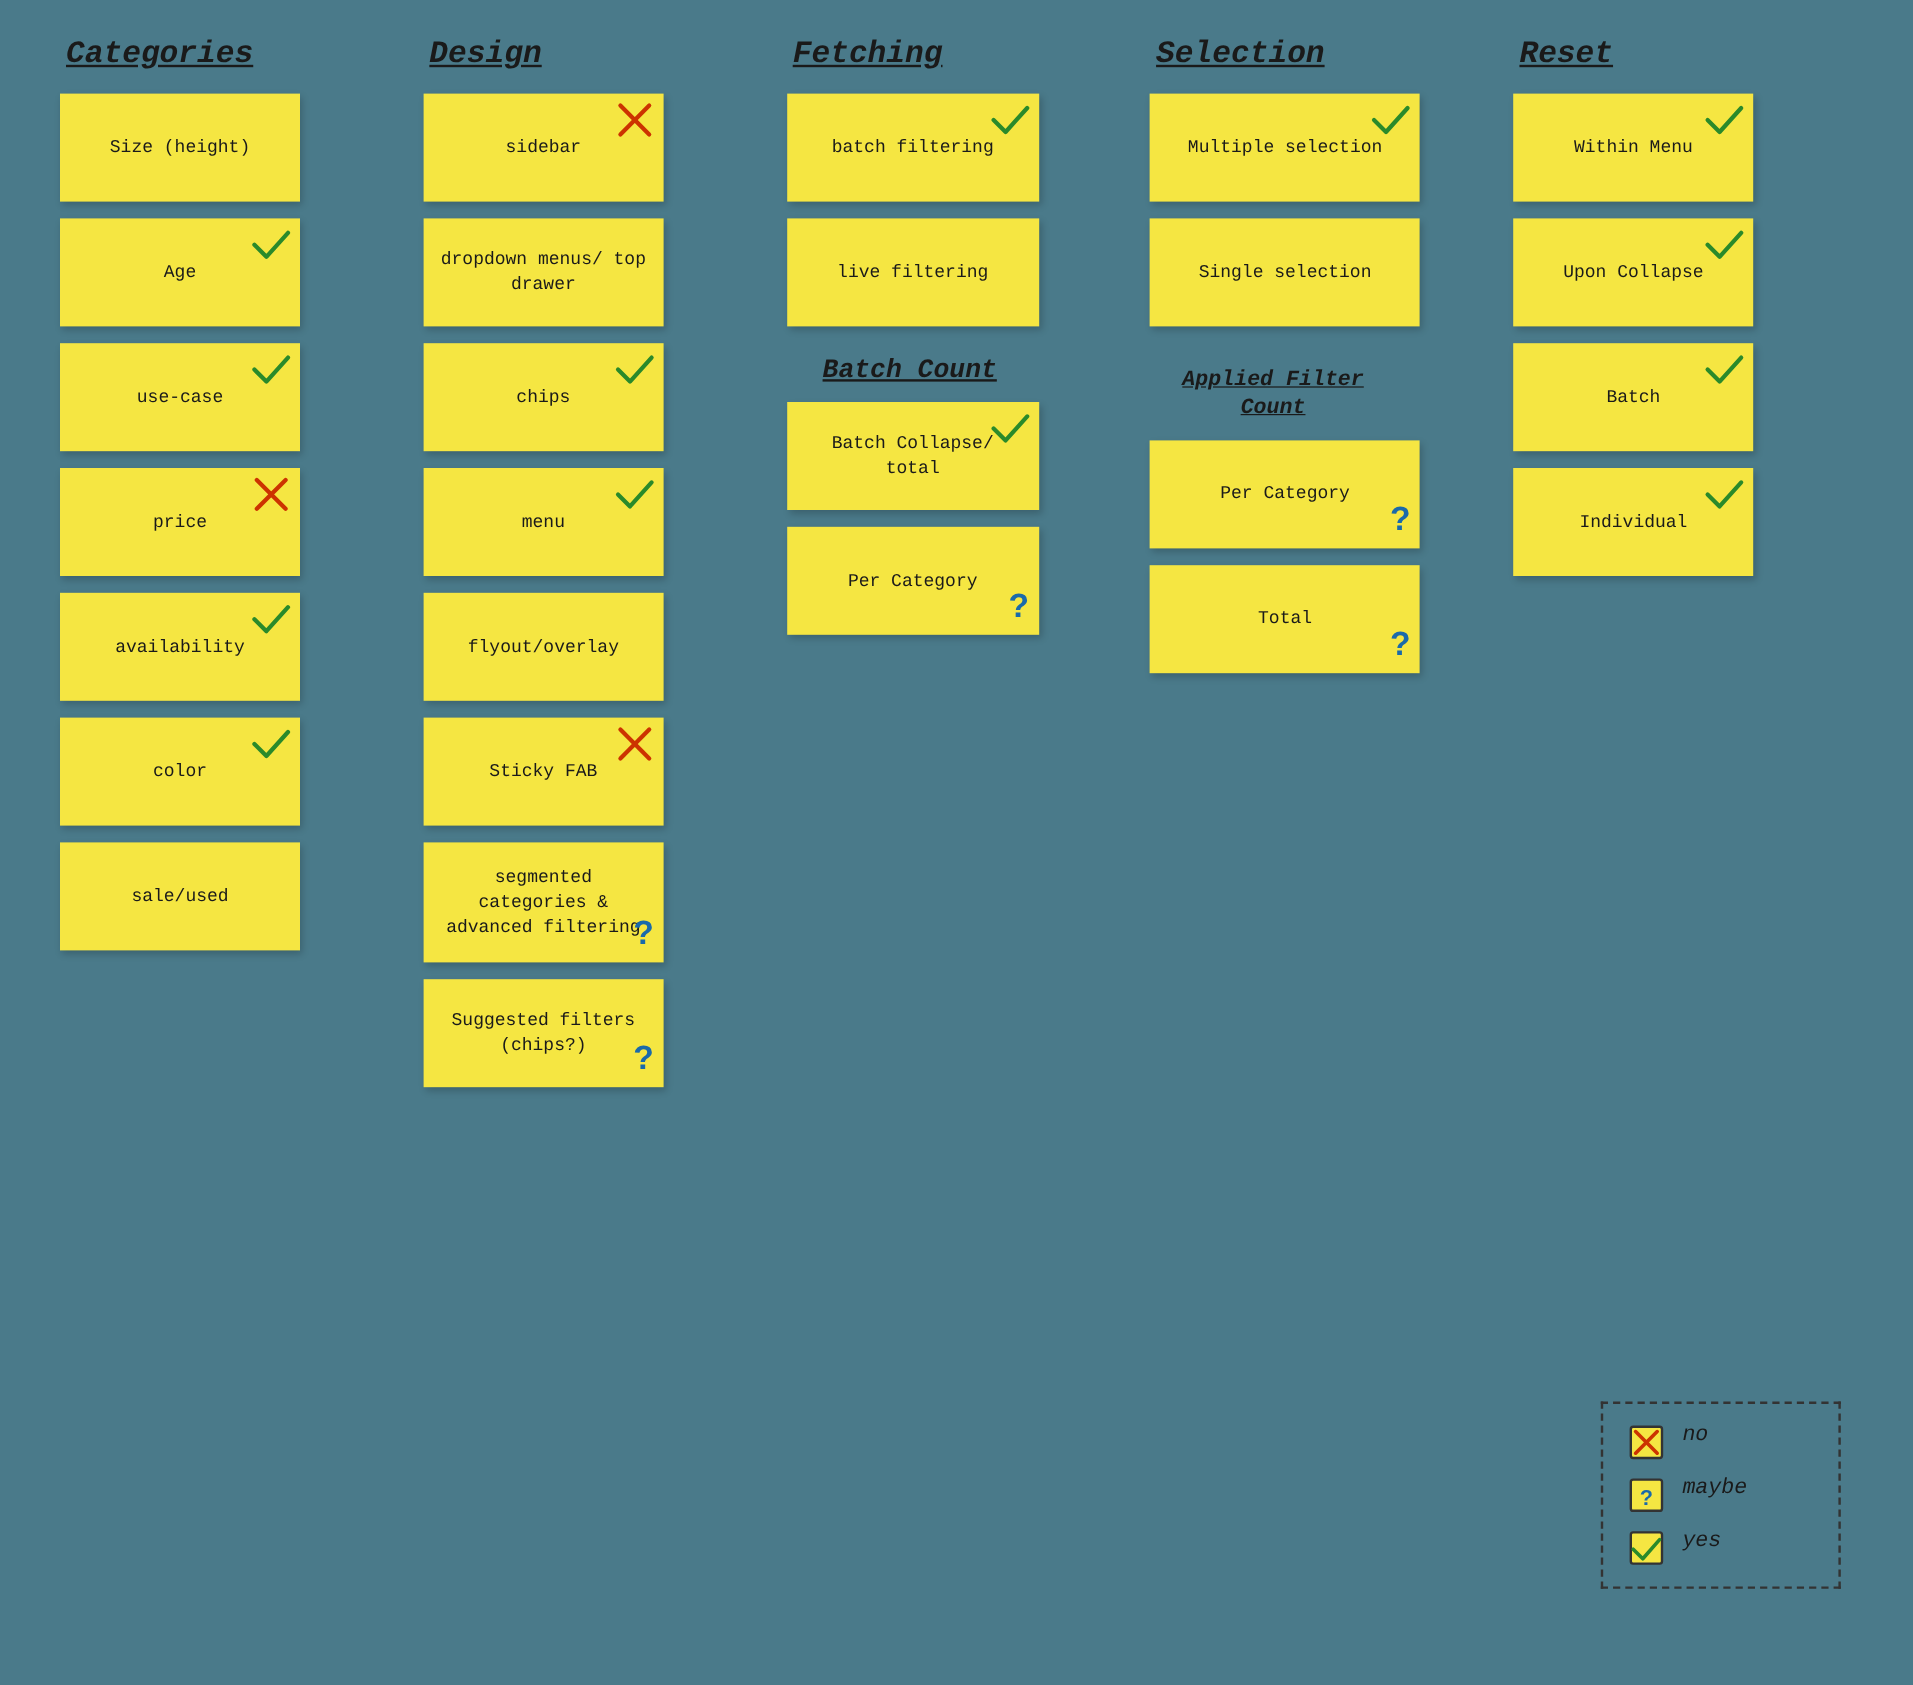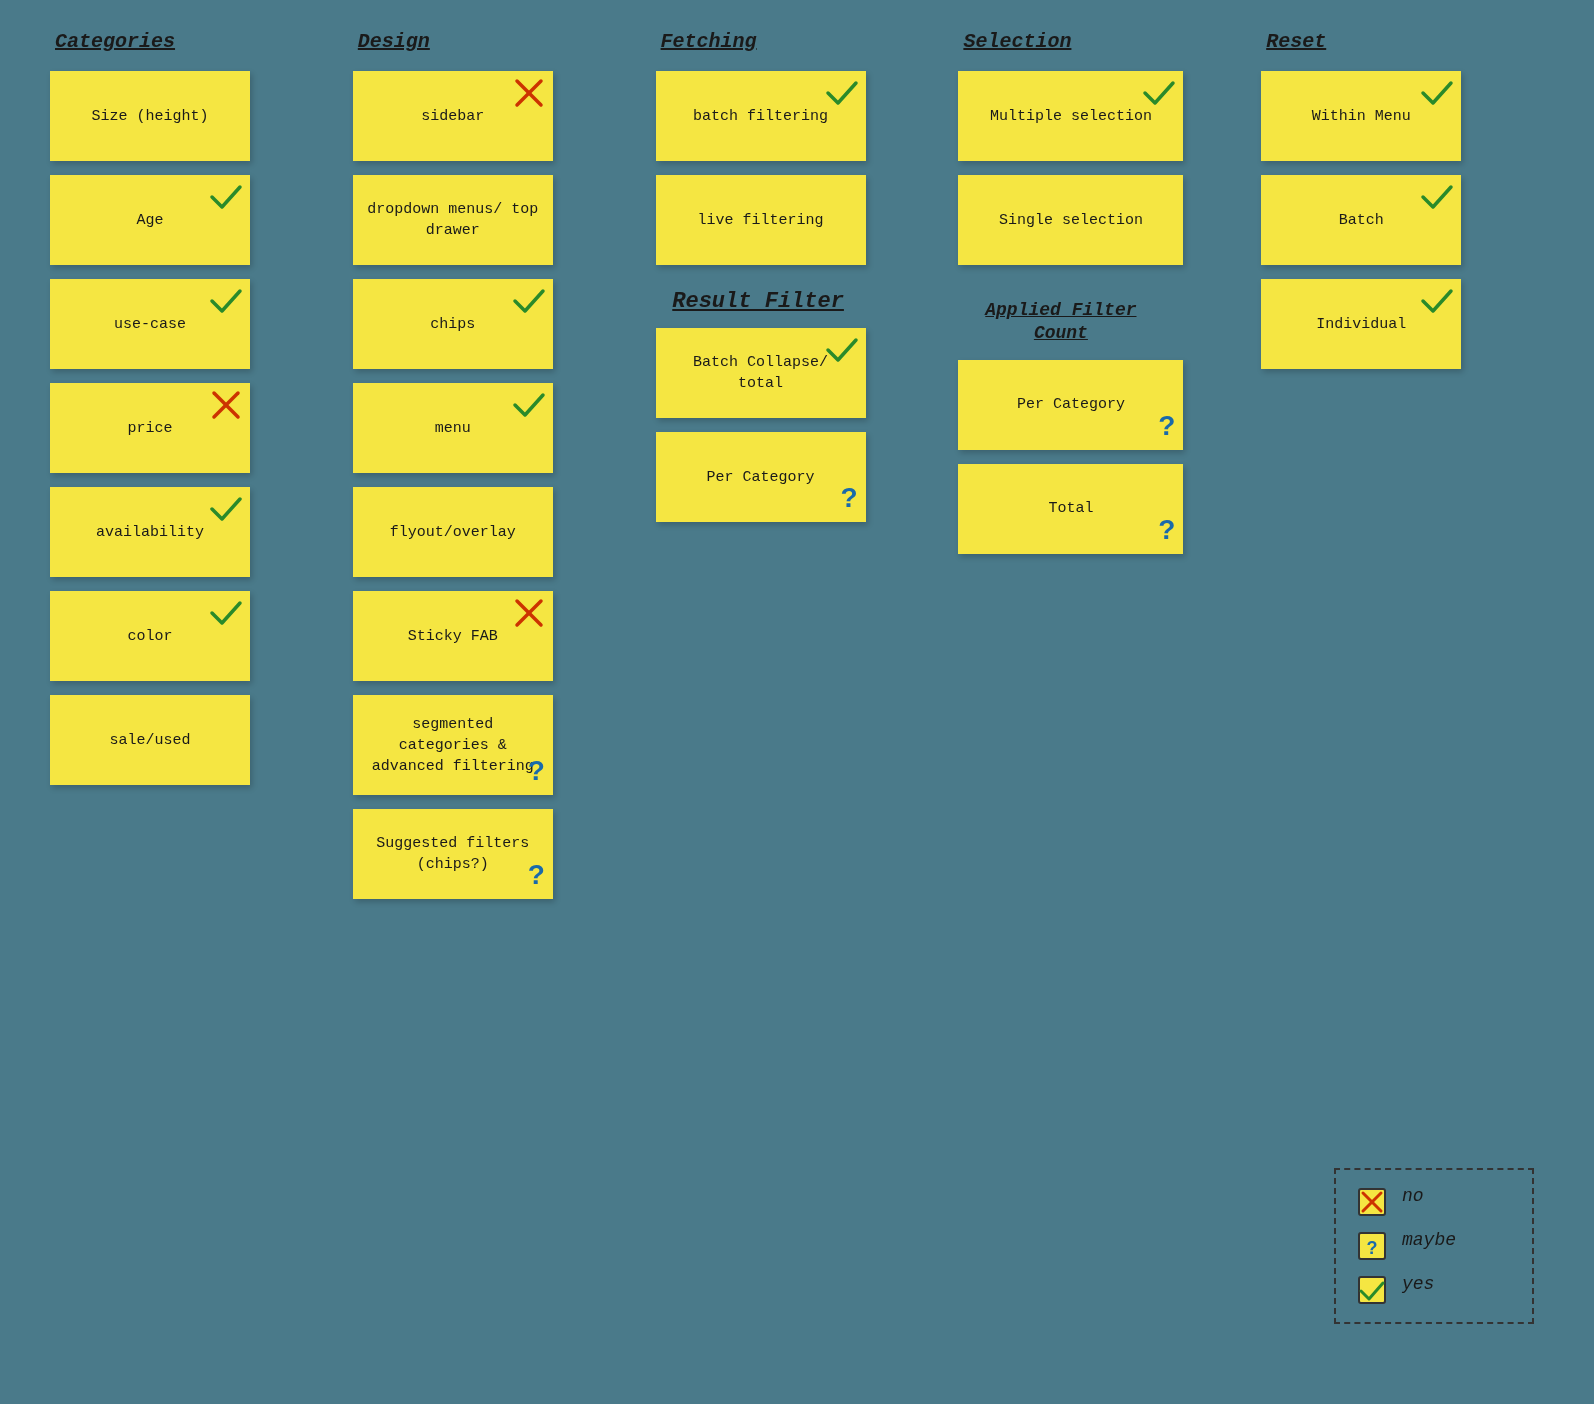--- a/index.html
+++ b/index.html
@@ -23,21 +23,21 @@
     .column {
       flex: 1;
       display: flex;
       flex-direction: column;
       align-items: flex-start;
       padding: 0 10px;
     }
 
     .column-header {
       font-family: 'Courier New', monospace;
-      font-size: 20px;
+      font-size: 26px;
       font-weight: bold;
       color: #1a1a1a;
       text-decoration: underline;
       margin-bottom: 18px;
       padding-left: 5px;
       letter-spacing: 0px;
       font-style: italic;
     }
 
     .sticky-note {
@@ -260,21 +260,21 @@
       <svg class="check-icon" width="36" height="36" viewBox="0 0 36 36">
         <polyline points="4,18 14,28 32,8" stroke="#2a8a2a" stroke-width="3.5" fill="none" stroke-linecap="round" stroke-linejoin="round"></polyline>
       </svg>
       <span class="note-text">batch filtering</span>
     </div>
 
     <div class="sticky-note">
       <span class="note-text">live filtering</span>
     </div>
 
-    <div class="sub-header">Result Filter</div>
+    <div class="sub-header">Batch Count</div>
 
     <div class="sticky-note col-result">
       <svg class="check-icon" width="36" height="36" viewBox="0 0 36 36">
         <polyline points="4,18 14,28 32,8" stroke="#2a8a2a" stroke-width="3.5" fill="none" stroke-linecap="round" stroke-linejoin="round"></polyline>
       </svg>
       <span class="note-text">Batch Collapse/ total</span>
     </div>
 
 
     <div class="sticky-note col-result">
@@ -313,20 +313,26 @@
   <div class="column">
     <div class="column-header">Reset</div>
 
     <div class="sticky-note">
       <svg class="check-icon" width="36" height="36" viewBox="0 0 36 36">
         <polyline points="4,18 14,28 32,8" stroke="#2a8a2a" stroke-width="3.5" fill="none" stroke-linecap="round" stroke-linejoin="round"></polyline>
       </svg>
       <span class="note-text">Within Menu</span>
     </div>
 
+    <div class="sticky-note">
+      <svg class="check-icon" width="36" height="36" viewBox="0 0 36 36">
+        <polyline points="4,18 14,28 32,8" stroke="#2a8a2a" stroke-width="3.5" fill="none" stroke-linecap="round" stroke-linejoin="round"></polyline>
+      </svg>
+      <span class="note-text">Upon Collapse</span>
+    </div>
 
     <div class="sticky-note">
       <svg class="check-icon" width="36" height="36" viewBox="0 0 36 36">
         <polyline points="4,18 14,28 32,8" stroke="#2a8a2a" stroke-width="3.5" fill="none" stroke-linecap="round" stroke-linejoin="round"></polyline>
       </svg>
       <span class="note-text">Batch</span>
     </div>
 
     <div class="sticky-note">
       <svg class="check-icon" width="36" height="36" viewBox="0 0 36 36">

